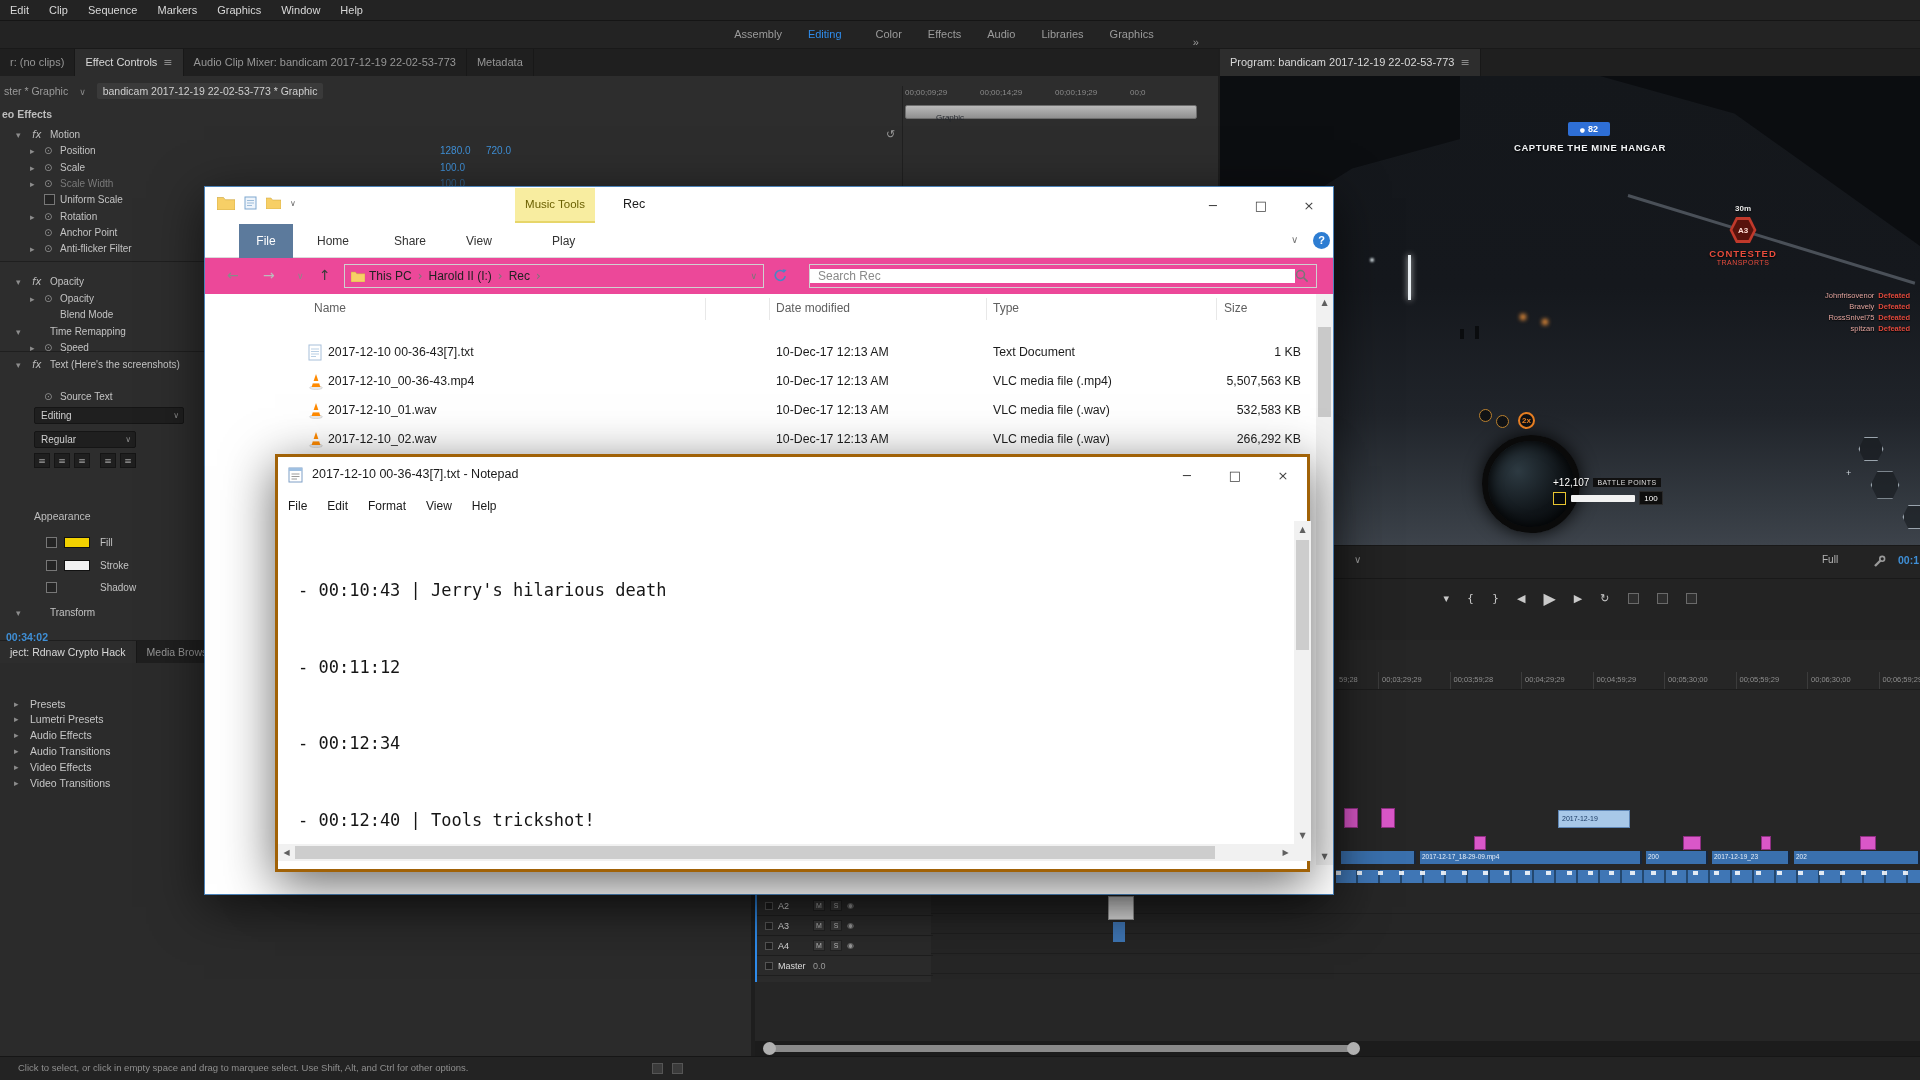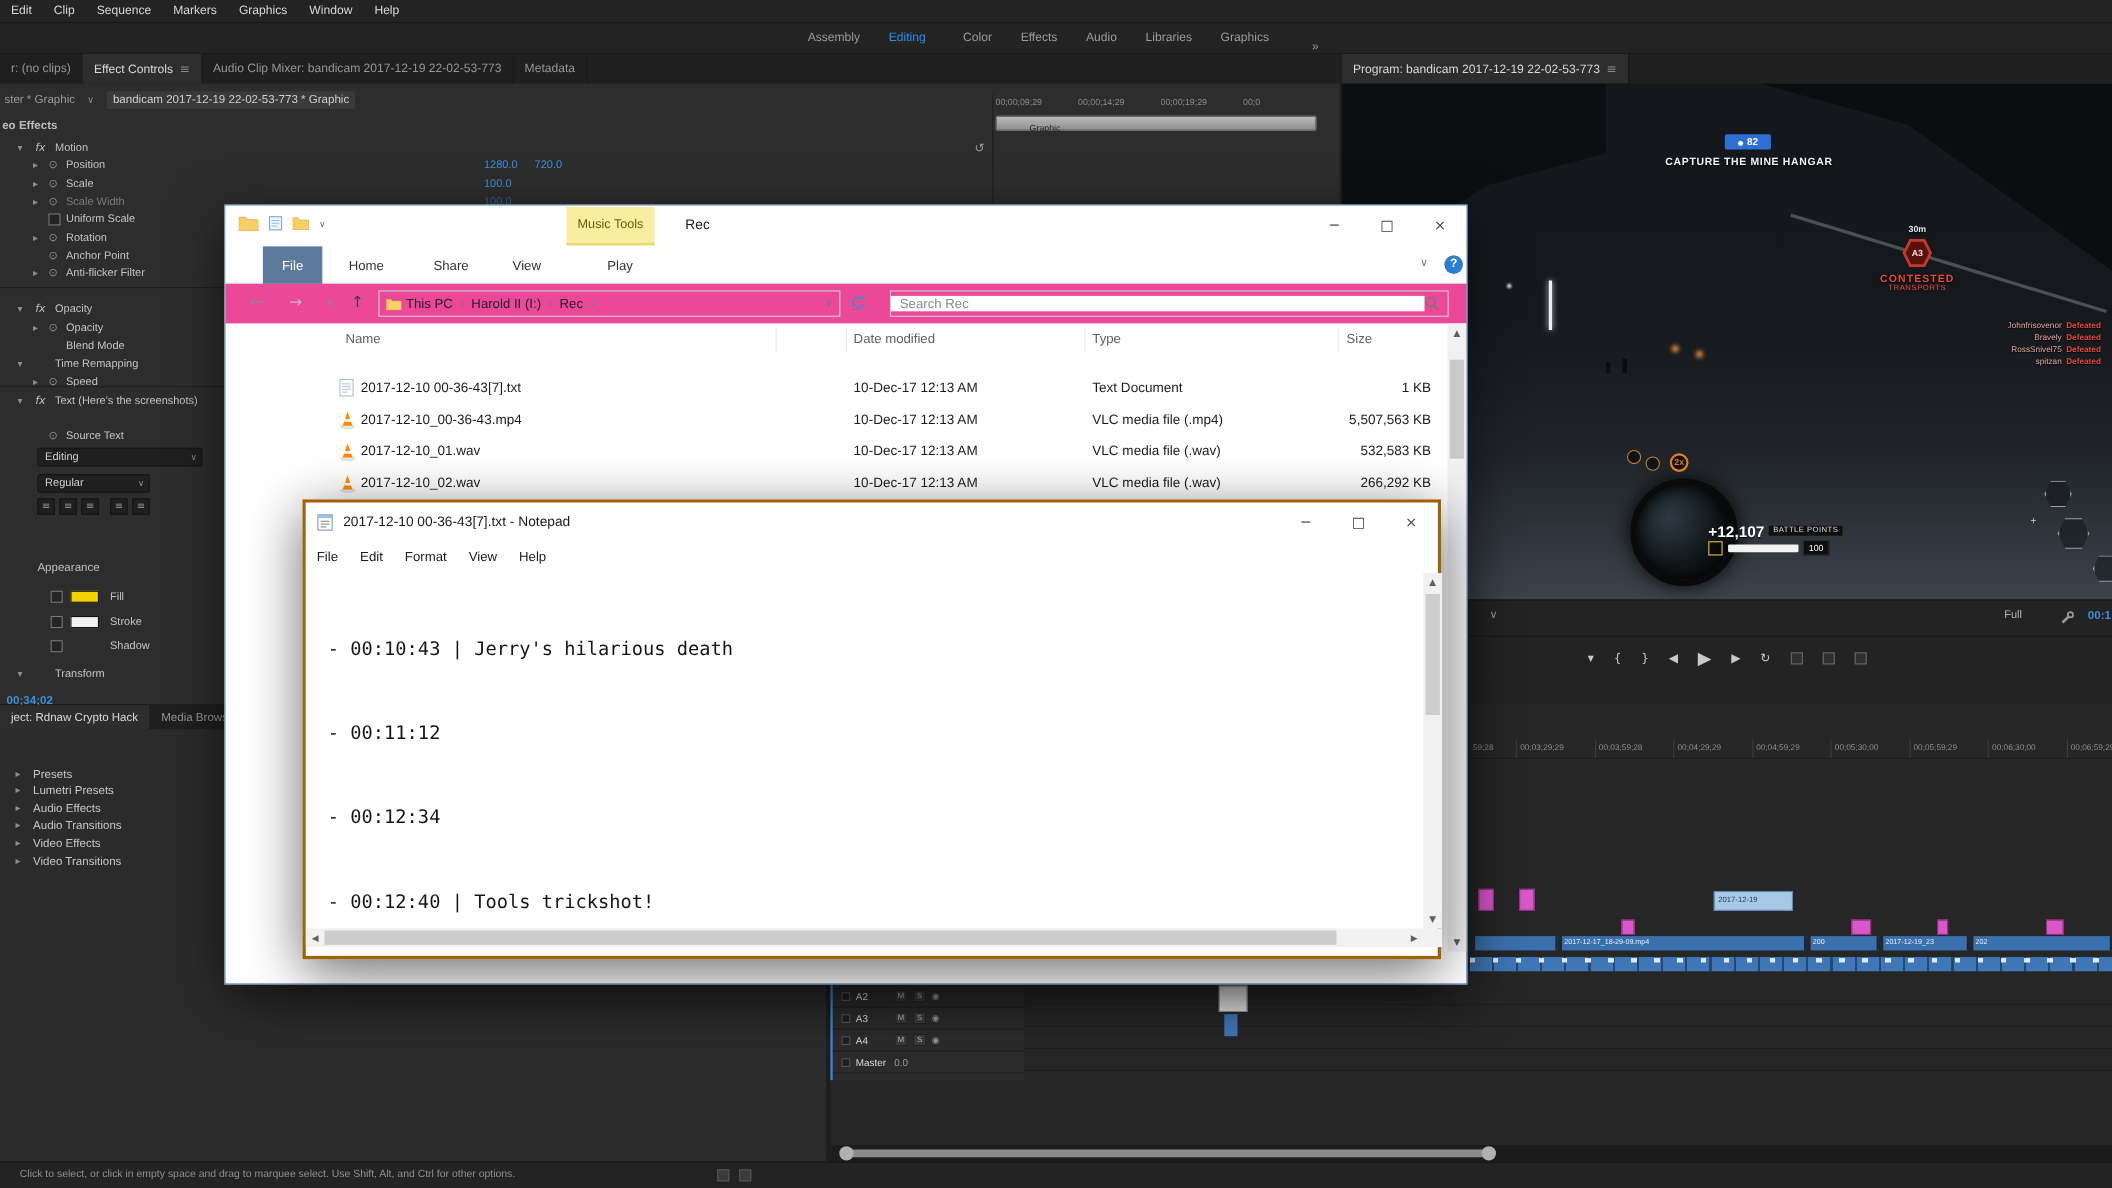--- a/index.html
+++ b/index.html
@@ -105,21 +105,21 @@
   .killfeed{position:absolute;right:10px;top:214px;text-align:right;font-size:7.5px;line-height:11px;text-shadow:0 1px 1px #000}
   .killfeed .kn{color:#e2a49e}.killfeed .kd{color:#e0493c;font-weight:bold;margin-left:4px}
   .scope{position:absolute;left:262px;top:359px;width:98px;height:98px;border-radius:50%;
     background:radial-gradient(circle at 35% 35%,#2d3a42 0%,#101519 55%,#04070a 100%);
     border:6px solid #0a0a0a;box-shadow:0 0 18px rgba(0,0,0,.9),inset 0 0 14px #000}
   .zoombadge{position:absolute;left:298px;top:336px;width:17px;height:17px;border-radius:50%;border:2px solid #e67e22;
     color:#e67e22;font-size:8px;font-weight:bold;text-align:center;line-height:14px;background:rgba(0,0,0,.55)}
   .dial{position:absolute;width:13px;height:13px;border-radius:50%;border:1.5px solid #b9802f;background:rgba(0,0,0,.5);
     color:#d8d8d8;font-size:7px;text-align:center;line-height:11px}
   .bp-row1{position:absolute;left:333px;top:400px;height:13px;display:flex;align-items:center}
-  .bp-val{color:#fff;font-size:14px;font-weight:bold;text-shadow:0 1px 1px #000}
+  .bp-val{color:#fff;font-size:10px;font-weight:normal;text-shadow:0 1px 1px #000}
   .bp-lab{background:#101010;color:#ddd;font-size:7px;padding:1px 4px;margin-left:4px;letter-spacing:.4px}
   .bp-abil{position:absolute;left:333px;top:416px;width:13px;height:13px;border:1.5px solid #e8c430;background:rgba(0,0,0,.4)}
   .bp-bar{position:absolute;left:351px;top:419px;width:64px;height:7px;background:#f2f2f2;border-radius:1px}
   .bp-meter{position:absolute;left:419px;top:415px;width:24px;height:14px;background:#0e0e0e;color:#fff;font-size:8px;
     text-align:center;line-height:14px;border:1px solid #2a2a2a}
   .hexui{position:absolute;background:rgba(20,24,28,.55);clip-path:polygon(25% 4%,75% 4%,98% 50%,75% 96%,25% 96%,2% 50%);
     border:none;display:flex;align-items:center;justify-content:center;color:#cfd6dc;box-shadow:inset 0 0 0 2px #9aa4ad}
   .hexplus{position:absolute;color:#cfd6dc;font-size:9px}
 
   #prog-controls{position:absolute;left:0;top:496px;width:700px;height:33px;background:#232323;border-top:1px solid #191919}

